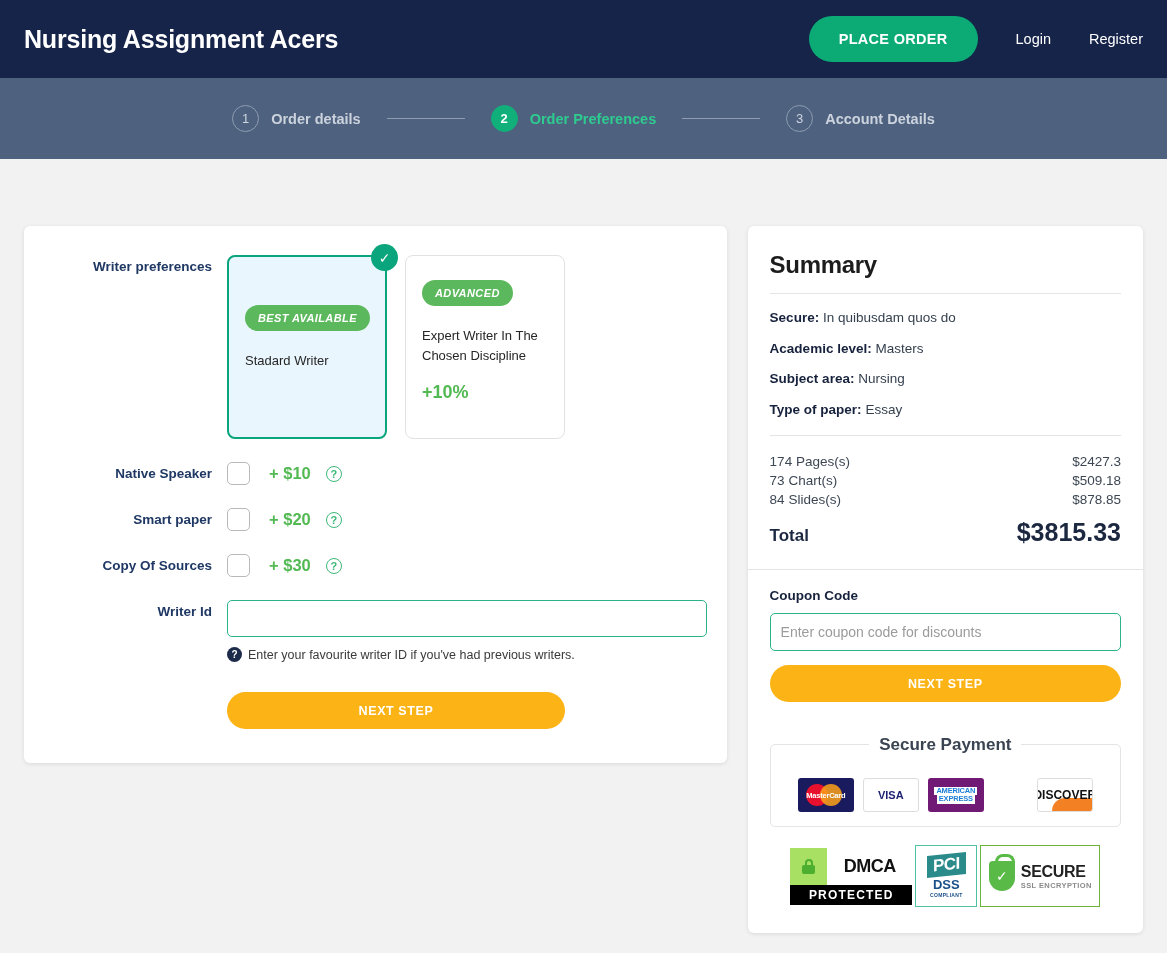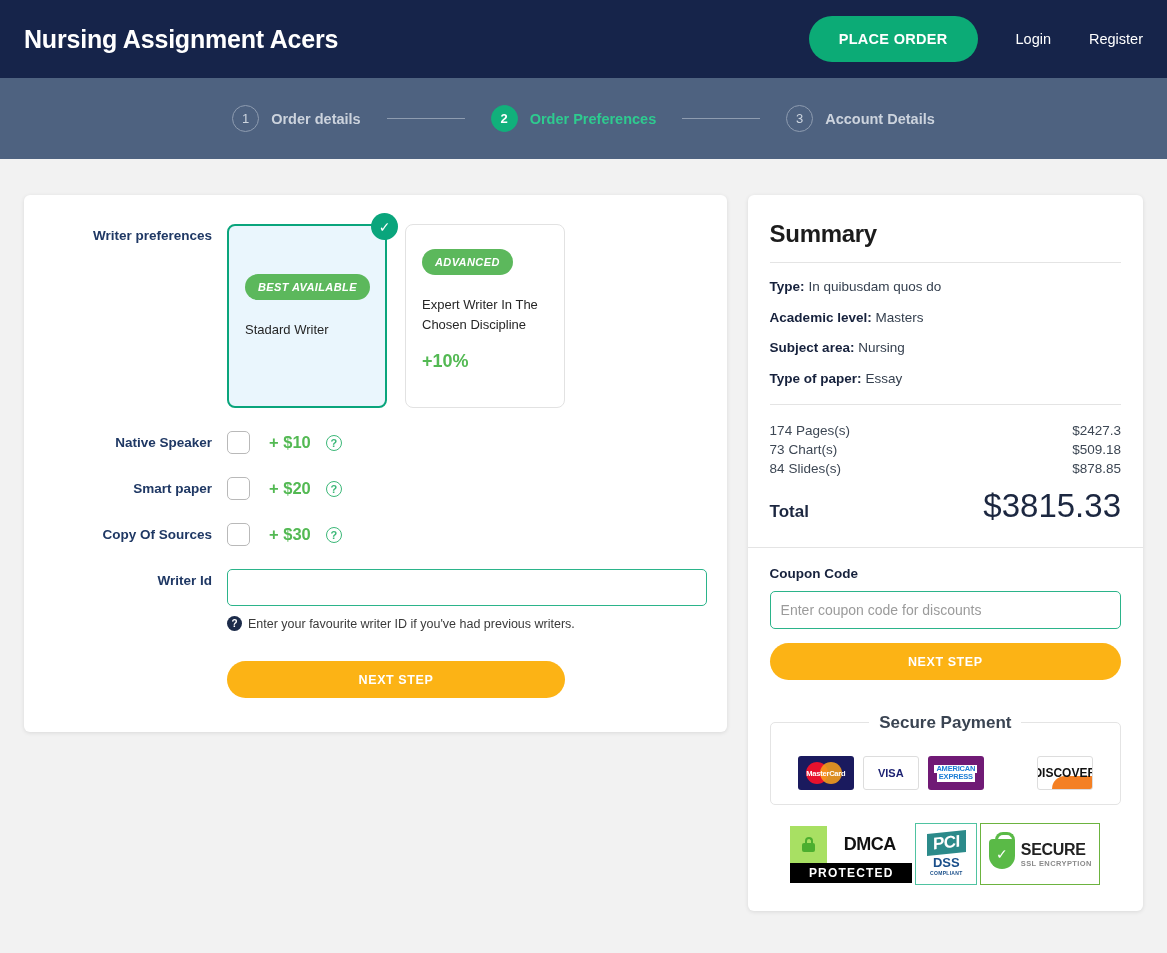--- a/index.html
+++ b/index.html
@@ -57,21 +57,21 @@
   }
   .step.active .step-label { color: #2ecb8f; }
   .step-sep {
     width: 78px; height: 1px; background: #8e9cb0;
     margin: 0 26px;
   }
 
   
   .page {
     display: flex; align-items: flex-start;
-    padding: 36px 24px 0 24px; gap: 21px;
+    padding: 67px 24px 0 24px; gap: 21px;
   }
   .panel {
     background: #ffffff; border-radius: 6px;
     box-shadow: 0 1px 4px rgba(0,0,0,.10);
   }
   .main-panel { width: 741px; padding: 29px 0 34px 0; }
   .side-panel { width: 417px; }
 
   
   .form-row { display: flex; align-items: flex-start; padding: 0 20px 0 0; }
@@ -175,21 +175,21 @@
   .price-list { margin-top: 16px; }
   .price-line {
     display: flex; justify-content: space-between;
     font-size: 13.5px; color: #3d4754; padding: 2px 0;
   }
   .total-line {
     display: flex; justify-content: space-between; align-items: baseline;
     margin-top: 9px;
   }
   .total-label { font-size: 17px; font-weight: bold; color: #1c2740; }
-  .total-value { font-size: 33px; font-weight: normal; color: #1c2740; margin-left: 48px; }
+  .total-value { font-size: 25px; font-weight: bold; color: #1c2740; margin-left: 48px; }
 
   .coupon-box { border-top: 1px solid #e4e4e4; padding: 18px 22px 22px 22px; }
   .coupon-label { font-size: 13.5px; font-weight: bold; color: #16213c; }
   .coupon-input {
     width: 100%; height: 38px; margin-top: 10px;
     border: 1.5px solid #2bb48a; border-radius: 5px; padding: 0 10px;
     font-family: "Liberation Sans", sans-serif; font-size: 14px;
     color: #333333; outline: none;
   }
   .coupon-input::placeholder { color: #9b9b9b; }
@@ -377,21 +377,21 @@
   </section>
 
   <aside class="panel side-panel">
 
     <div class="summary-box">
       <div class="summary-title">Summary</div>
       <div class="hr"></div>
 
       <div class="meta">
         <div class="meta-line">
-          <span class="meta-key">Type:</span>
+          <span class="meta-key">Secure:</span>
           <span>In quibusdam quos do</span>
         </div>
         <div class="meta-line">
           <span class="meta-key">Academic level:</span>
           <span>Masters</span>
         </div>
         <div class="meta-line">
           <span class="meta-key">Subject area:</span>
           <span>Nursing</span>
         </div>

